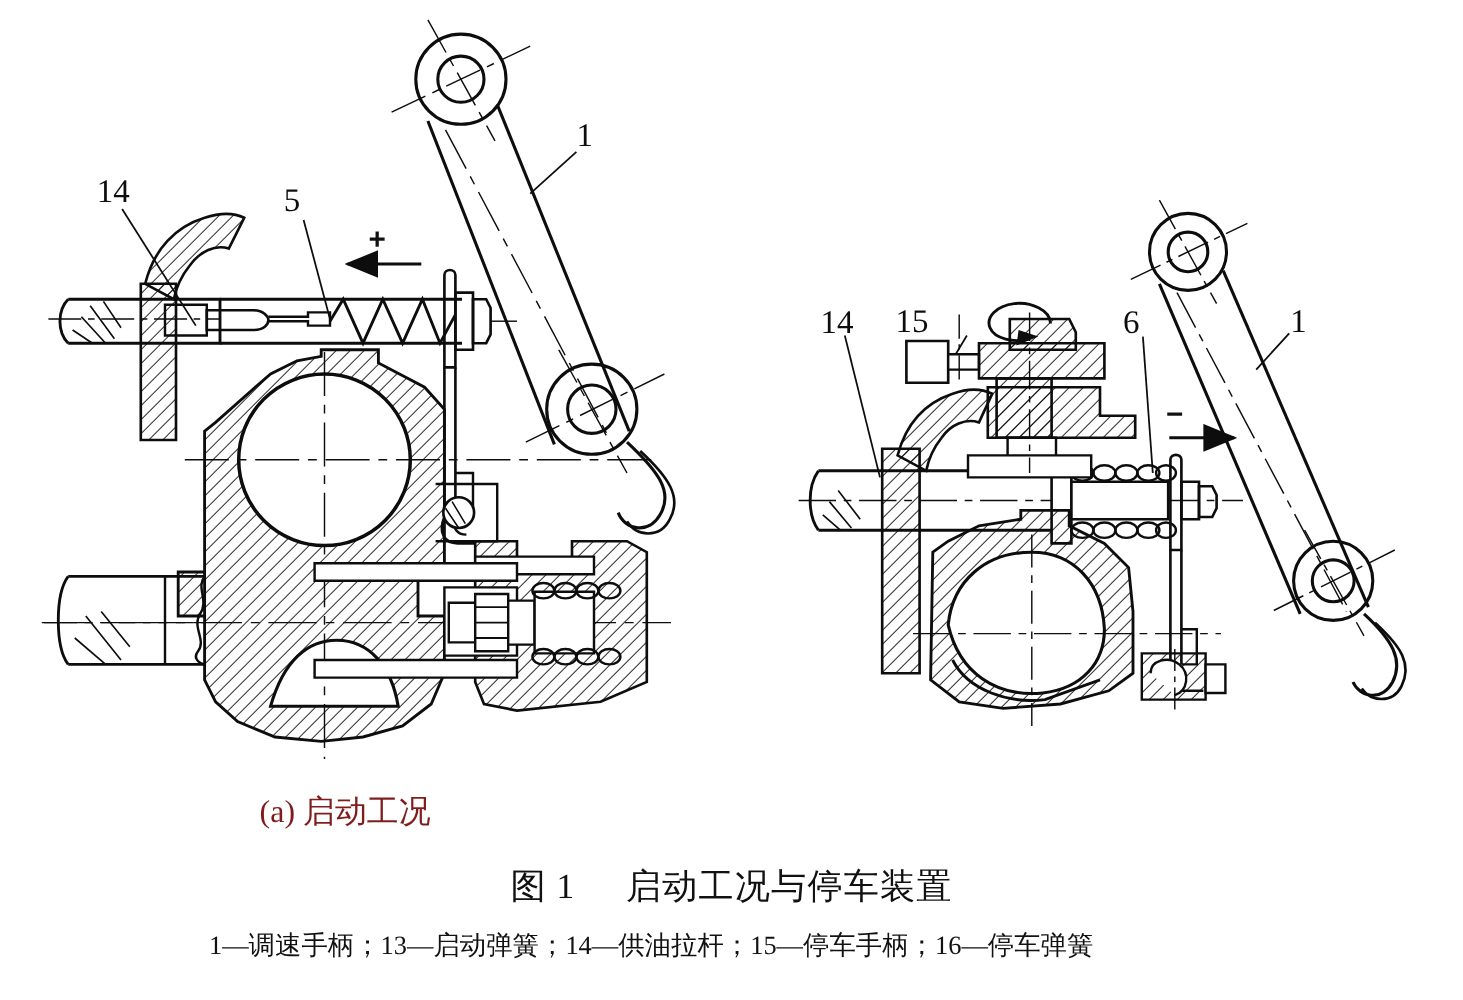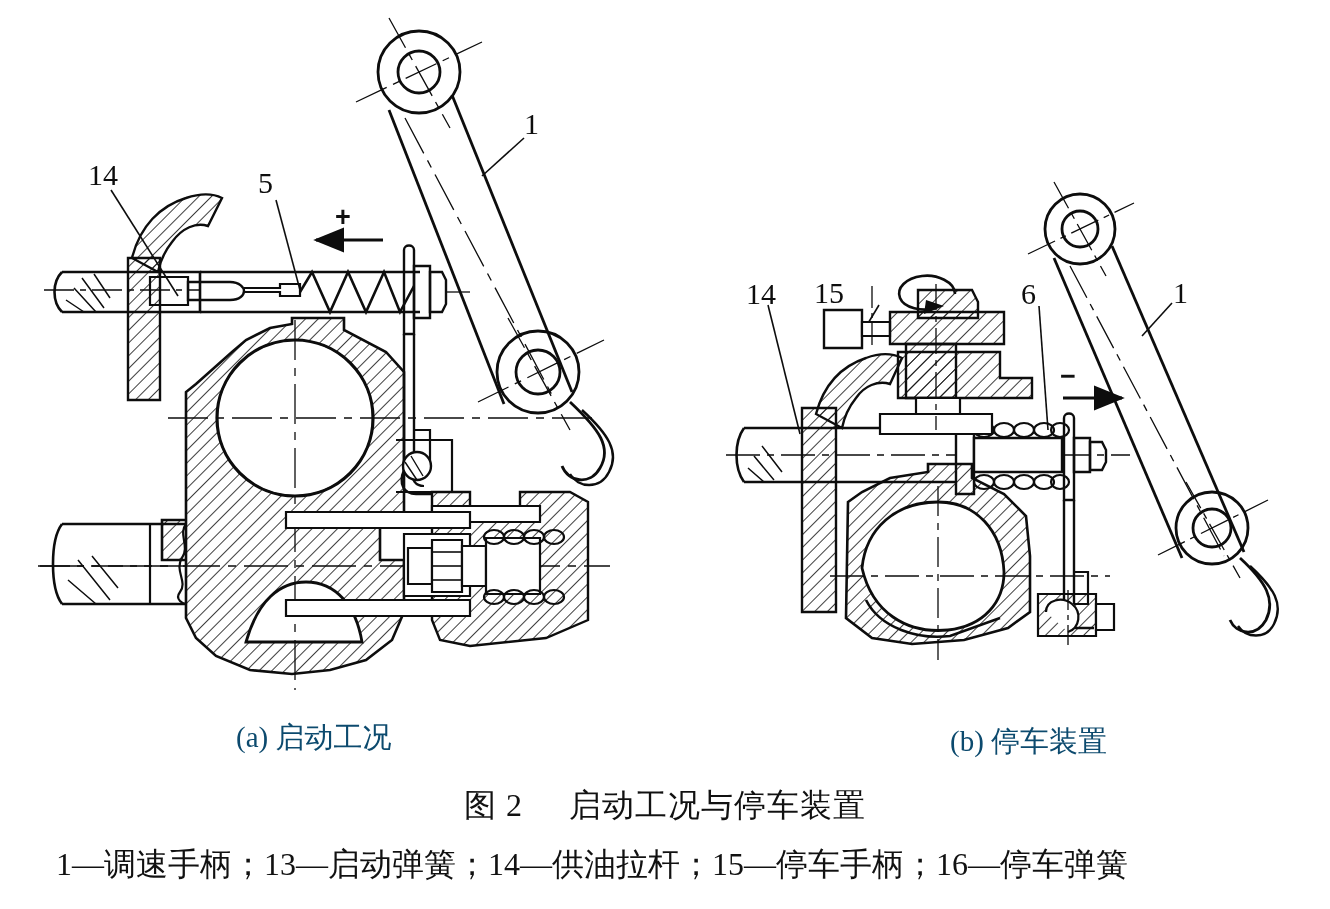--- a/index.html
+++ b/index.html
@@ -7,25 +7,25 @@
   body{
     width:1330px;height:909px;
     font-family:"Liberation Serif","DejaVu Serif",serif;
     color:#111;
     position:relative;
     overflow:hidden;
   }
   #figure-root{position:absolute;left:0;top:0;width:1330px;height:909px;}
   svg#drawing{position:absolute;left:0;top:0;width:1330px;height:909px;}
 
-  .cap{position:absolute;white-space:nowrap;color:#0c4a6e;}
+  .cap{position:absolute;white-space:nowrap;color:#7f1d1d;}
   .subcap{font-size:29px;font-family:"Liberation Serif","DejaVu Serif",serif;}
   .title-row{position:absolute;left:0;top:784px;width:1330px;text-align:center;font-size:32px;letter-spacing:1px;}
   .title-row .tnum{margin-right:46px;}
-  .legend-row{position:absolute;left:0;top:843px;width:1184px;text-align:center;font-size:32px;}
+  .legend-row{position:absolute;left:0;top:843px;width:1184px;text-align:center;font-size:24px;}
   .num-label{position:absolute;font-size:30px;font-family:"Liberation Serif","DejaVu Serif",serif;color:#0d0d0d;}
   .sign{position:absolute;font-size:27px;font-weight:bold;font-family:"Liberation Sans",sans-serif;}
 </style>
 </head>
 <body>
 
 <div id="figure-root">
 
   <svg id="drawing" viewBox="0 0 1330 909" xmlns="http://www.w3.org/2000/svg">
     <defs>
@@ -321,21 +321,20 @@
 
   <div class="num-label" style="left:746px; top:277px;">14</div>
   <div class="num-label" style="left:814px; top:276px;">15</div>
   <div class="num-label" style="left:1021px;top:277px;">6</div>
   <div class="num-label" style="left:1173px;top:276px;">1</div>
 
   <div class="sign" style="left:335px; top:202px;">+</div>
   <div class="sign" style="left:1060px;top:361px;">−</div>
 
   <div class="cap subcap" style="left:236px; top:718px;">(a) 启动工况</div>
-  <div class="cap subcap" style="left:950px; top:722px;">(b) 停车装置</div>
 
   <div class="title-row">
-    <span class="tnum">图 2</span><span>启动工况与停车装置</span>
+    <span class="tnum">图 1</span><span>启动工况与停车装置</span>
   </div>
 
   <div class="legend-row">1—调速手柄；13—启动弹簧；14—供油拉杆；15—停车手柄；16—停车弹簧</div>
 
 </div>
 
 </body></html>

